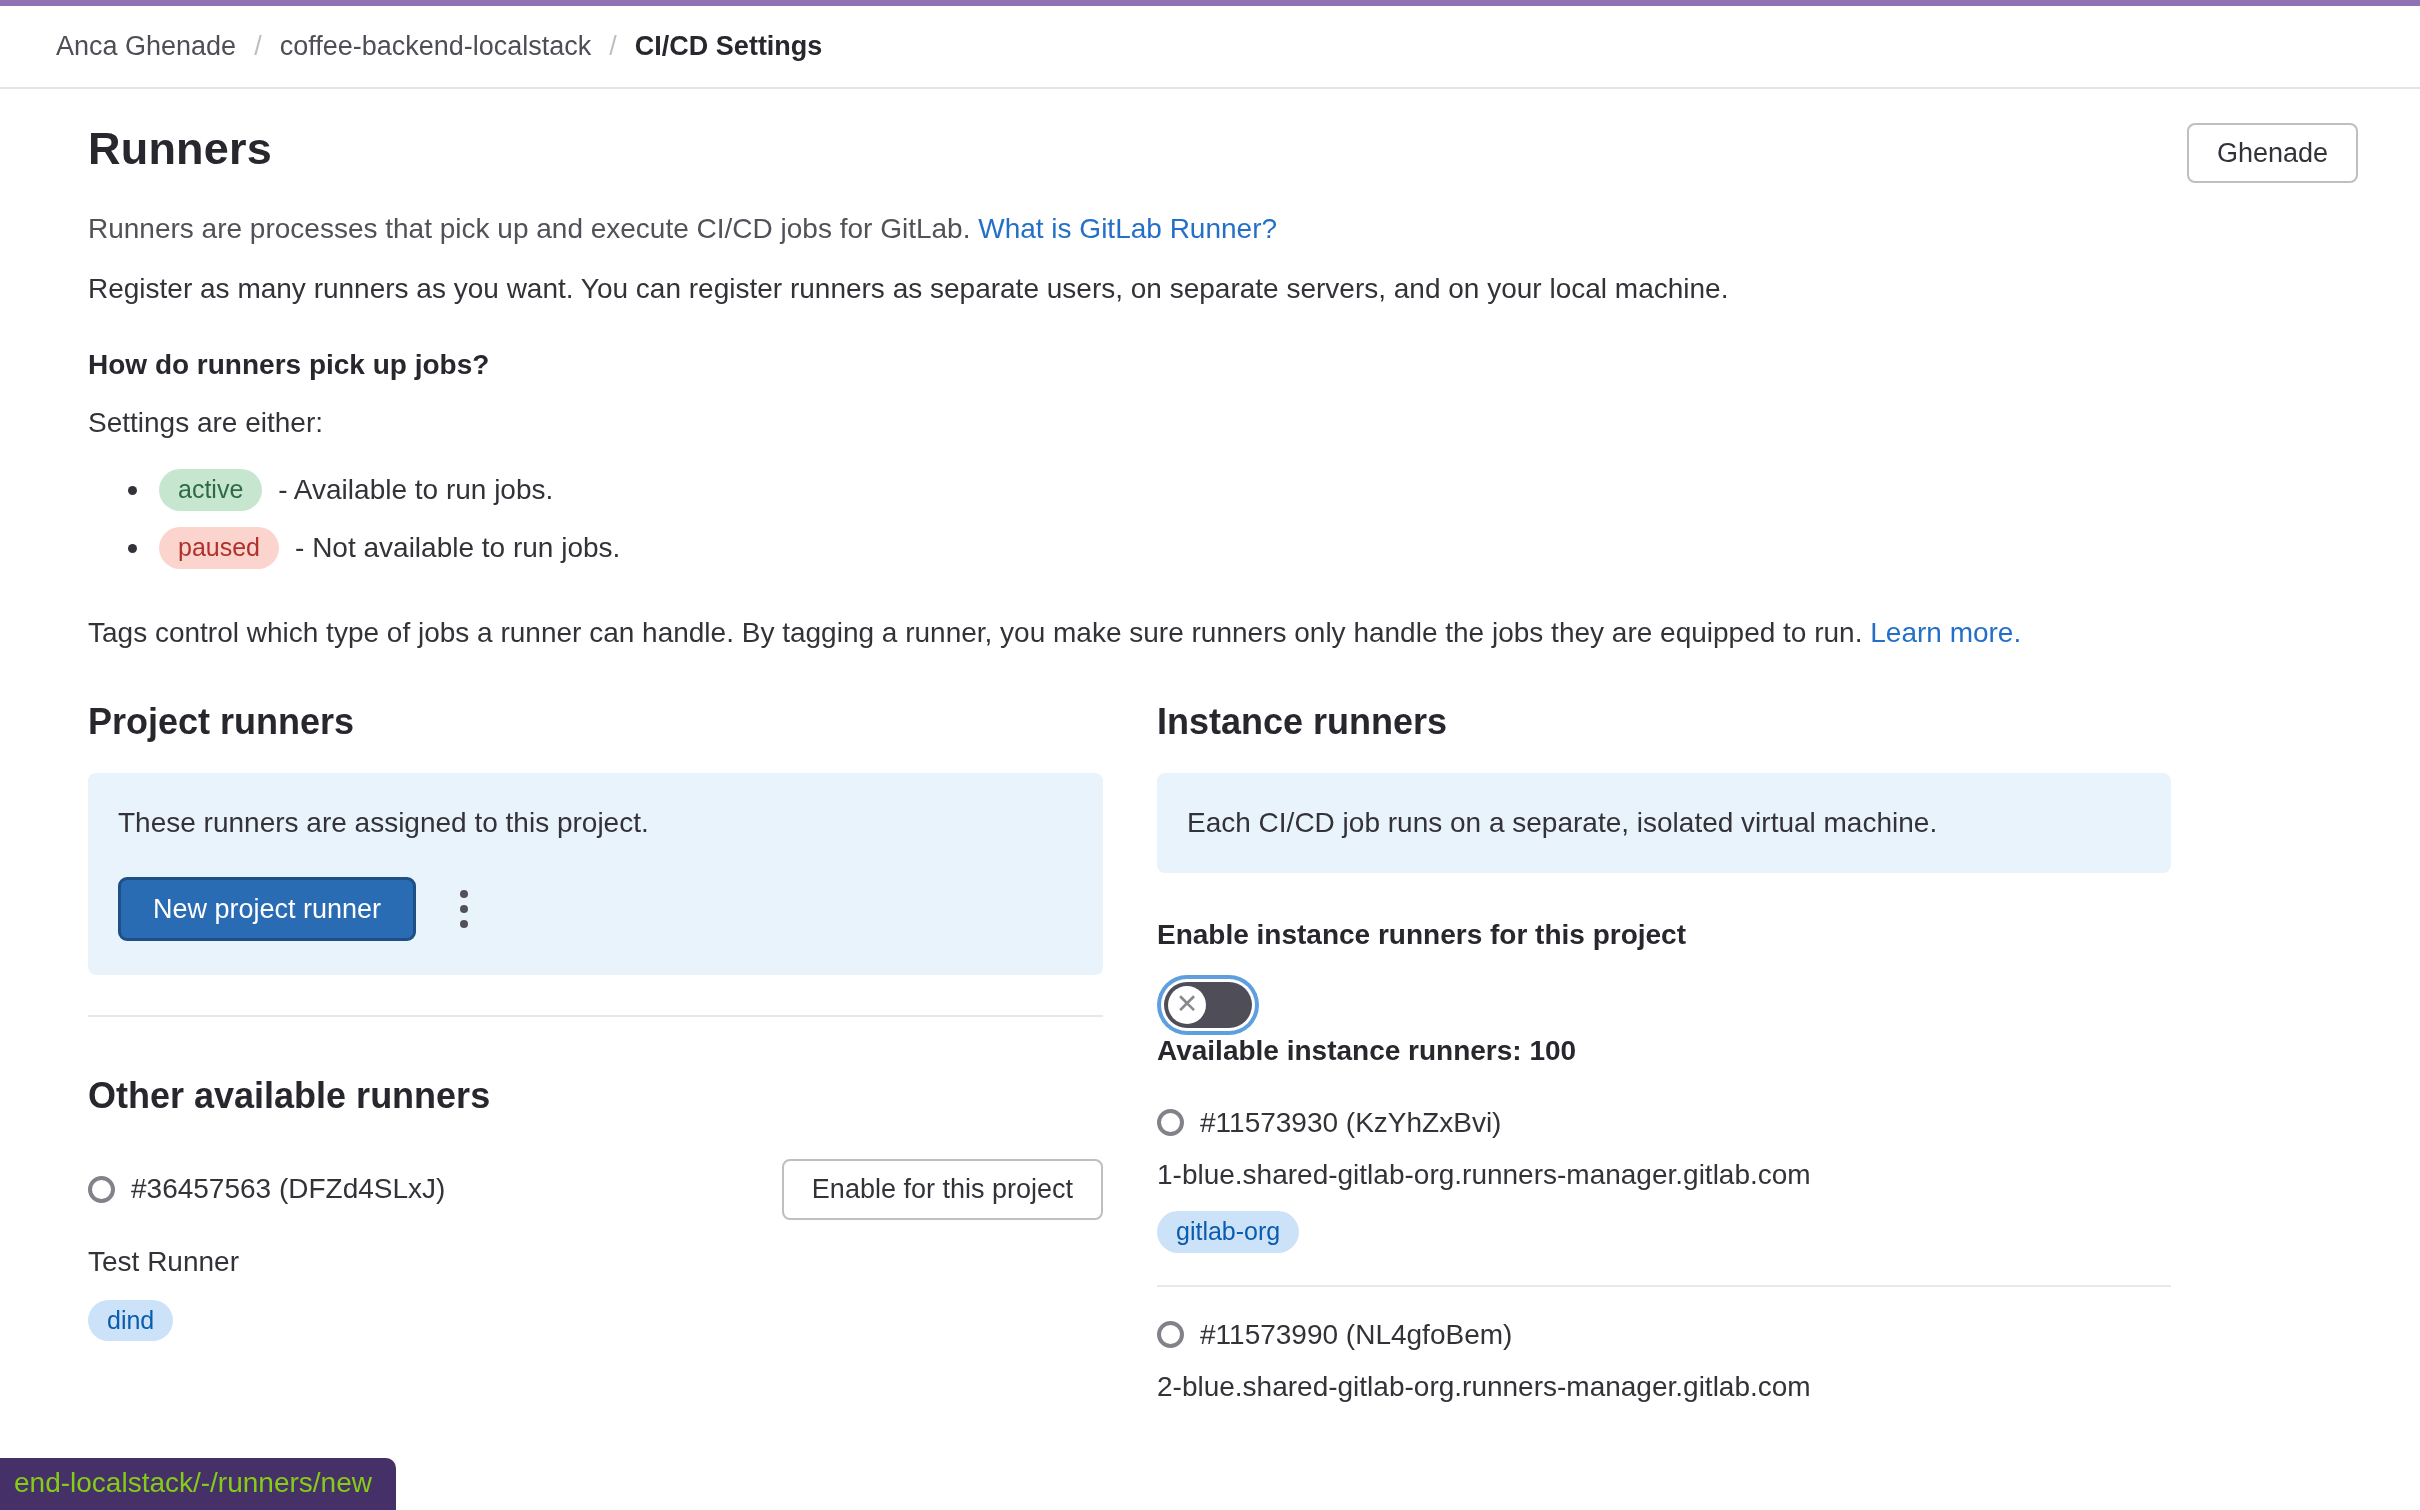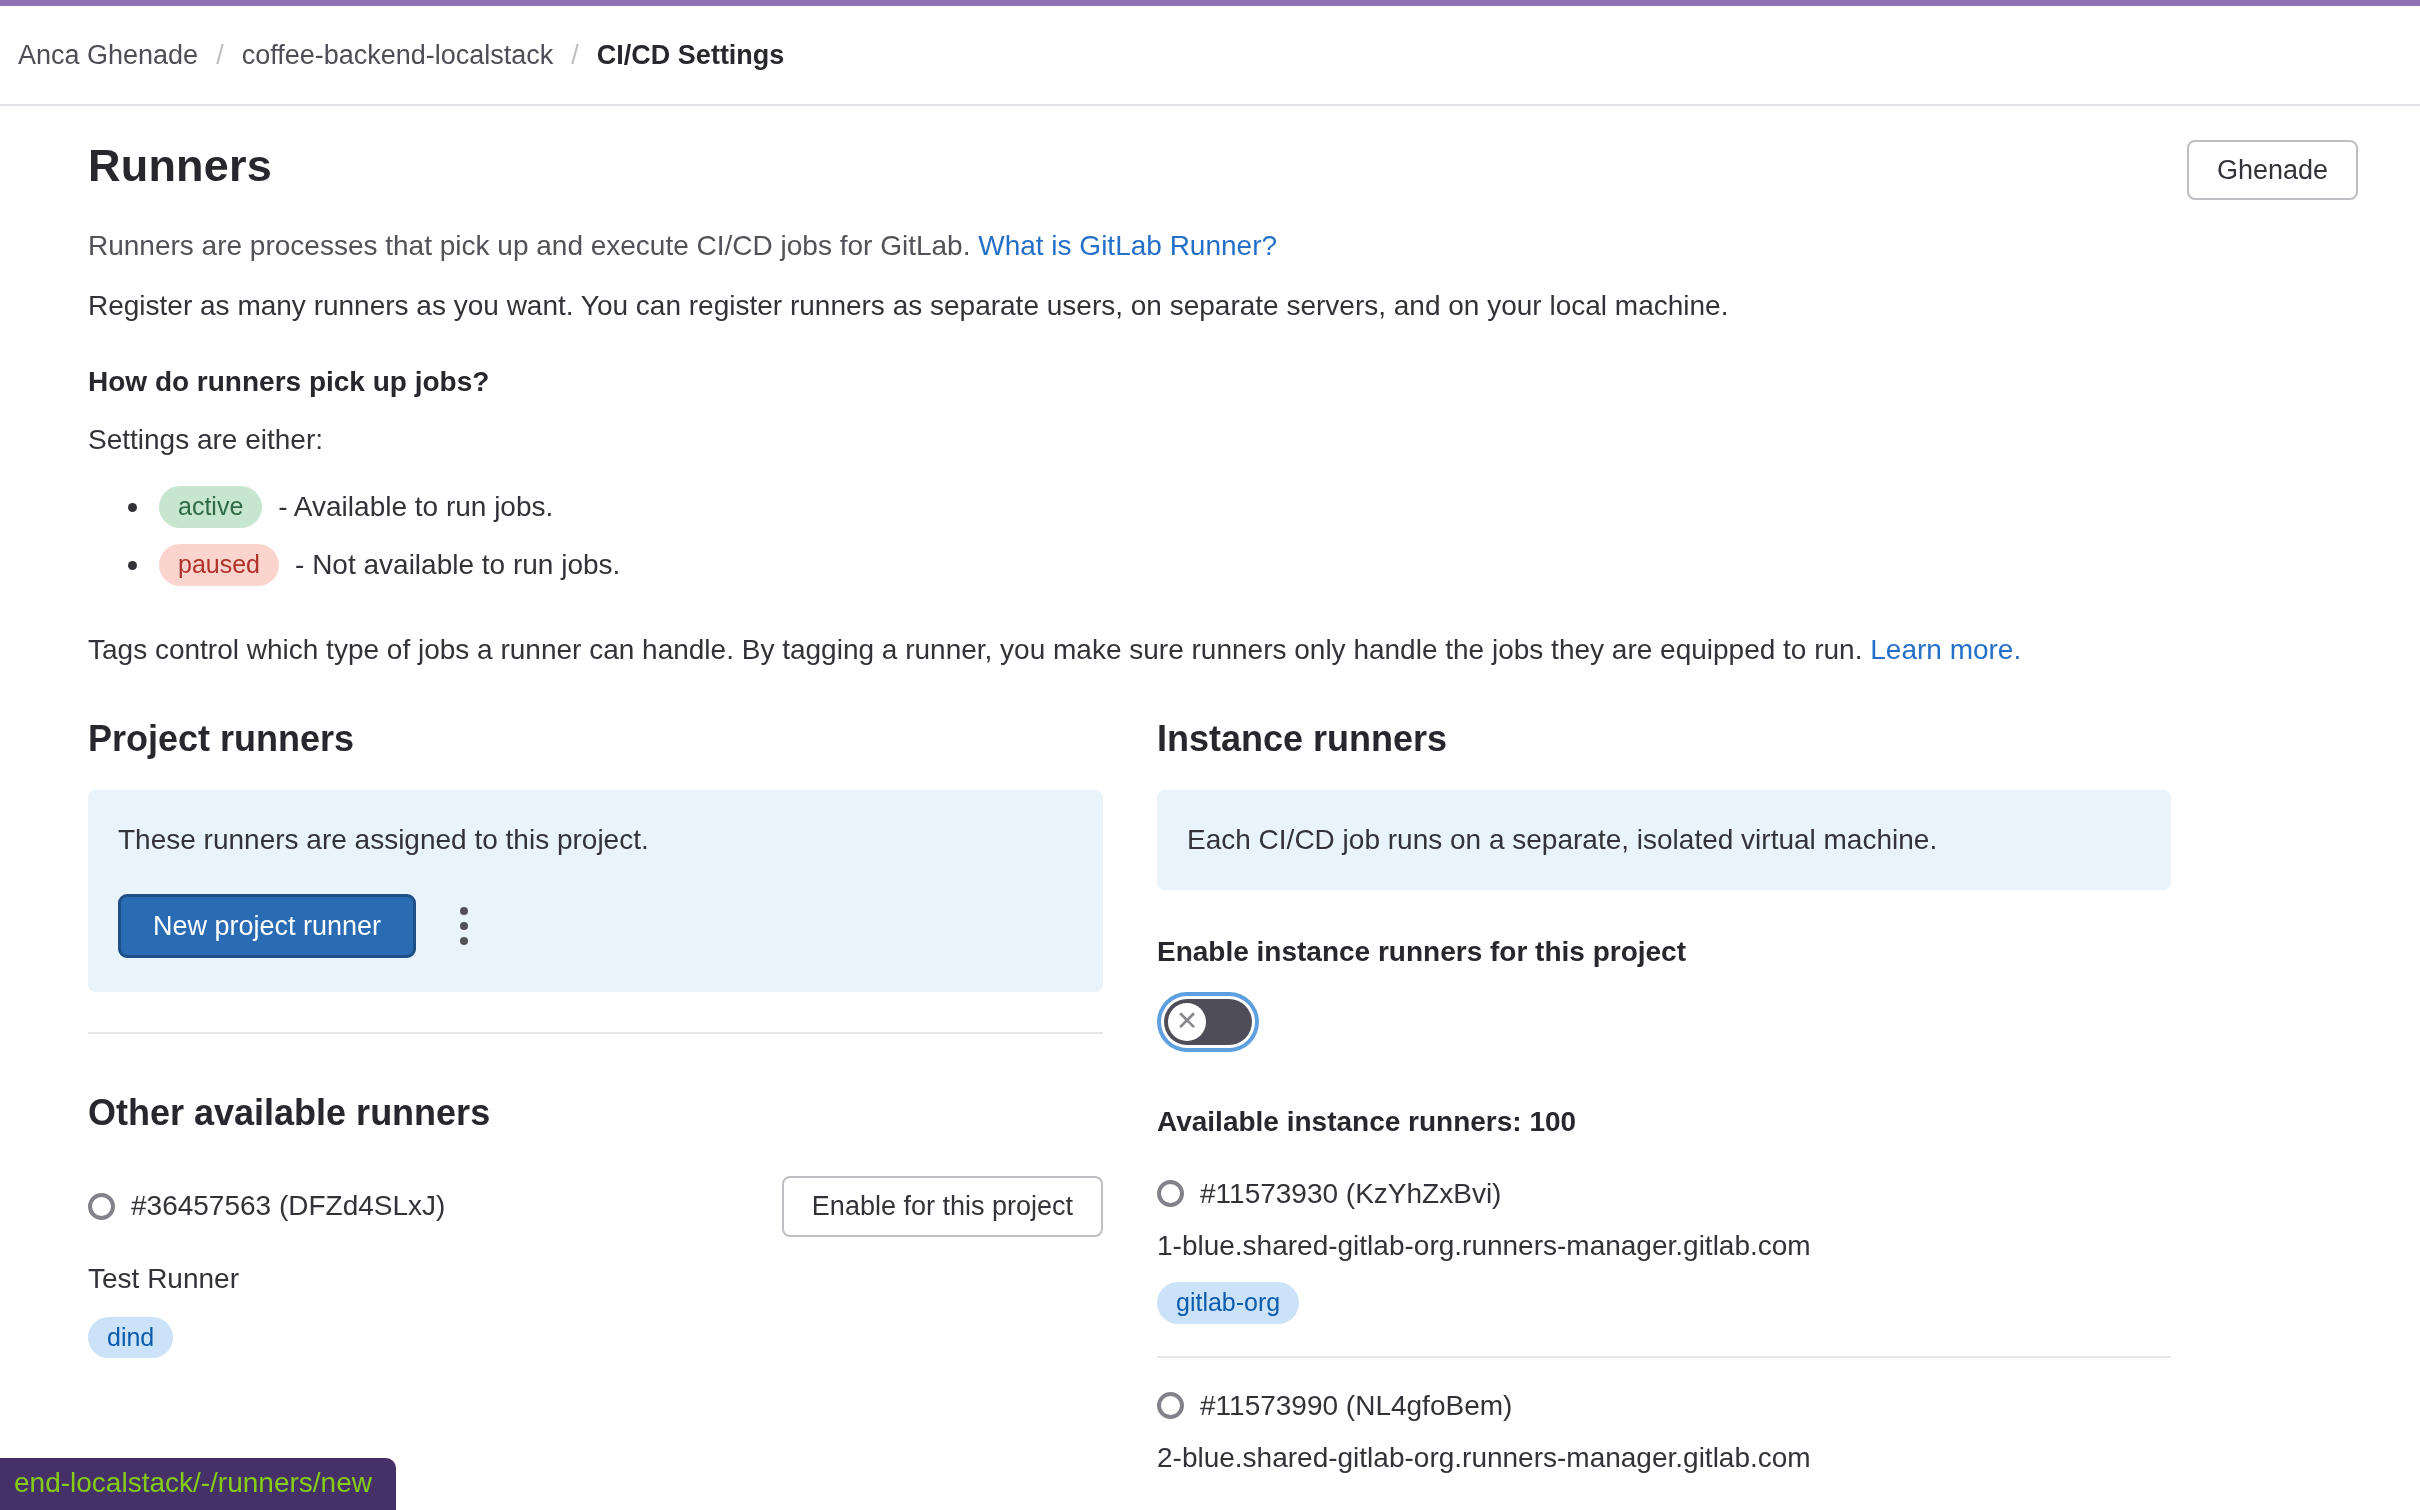--- a/index.html
+++ b/index.html
@@ -6,22 +6,22 @@
   html, body { width: 2420px; height: 1510px; overflow: hidden; }
   body {
     font-family: "Liberation Sans", sans-serif;
     font-size: 28px;
     color: #333238;
     background: #ffffff;
     position: relative;
   }
   .topbar { height: 6px; width: 100%; background: #8f72b6; }
   .breadcrumb-bar {
-    height: 100px; display: flex; align-items: center;
-    padding: 0 18px; border-bottom: 2px solid #e4e4e8; background: #fff;
+    height: 83px; display: flex; align-items: center;
+    padding: 0 56px; border-bottom: 2px solid #e4e4e8; background: #fff;
     font-size: 27px;
   }
   .crumb { color: #4f4d55; text-decoration: none; cursor: pointer; }
   .crumb.current { font-weight: 700; color: #28272d; }
   .crumb-sep { color: #bfbfc3; margin: 0 18px; }
   main { padding: 34px 88px 0 88px; }
   .header-row { display: flex; align-items: flex-start; justify-content: space-between; width: 2270px; }
   h1 { font-size: 45px; font-weight: 700; color: #28272d; letter-spacing: 0.2px; }
   .btn {
     display: inline-block; background: #fff; border: 2px solid #bfbfc3;
@@ -66,21 +66,21 @@
   .toggle {
     position: relative; width: 88px; height: 46px; background: #4f4e58;
     border: none; border-radius: 23px; cursor: pointer; margin-left: 7px;
     box-shadow: 0 0 0 3px #ffffff, 0 0 0 7px #5e9fe0;
   }
   .toggle-knob {
     position: absolute; left: 4px; top: 4px; width: 38px; height: 38px;
     background: #fff; border-radius: 50%; display: flex; align-items: center; justify-content: center;
     color: #89888d; font-size: 27px; line-height: 1;
   }
-  .avail-label { margin-top: 54px; }
+  .avail-label { }
   .iruns { margin-top: 40px; }
   .irun { padding-bottom: 32px; border-bottom: 2px solid #e8e8ea; margin-bottom: 32px; }
   .irun:last-child { border-bottom: none; margin-bottom: 0; }
   .irun-host { margin-top: 20px; }
   .irun-tag { margin-top: 20px; }
   .status-tooltip {
     position: fixed; left: 0; bottom: 0; background: #453167; color: #84cc16;
     font-size: 28px; padding: 9px 24px 11px 14px; border-top-right-radius: 10px;
   }
 </style>

